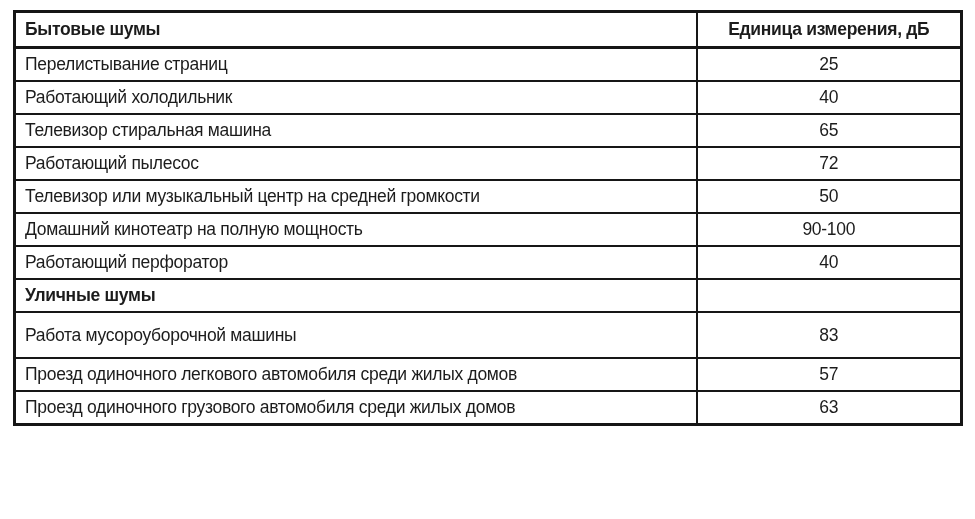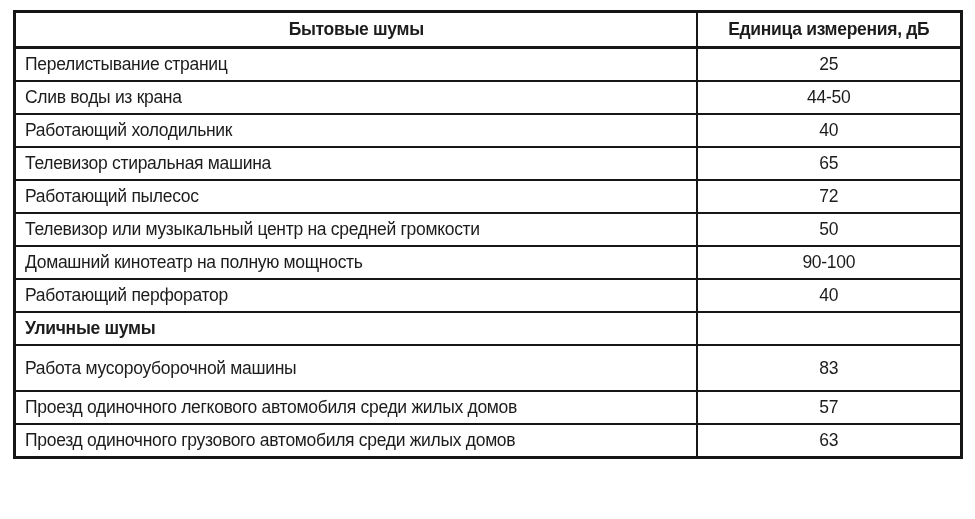--- a/index.html
+++ b/index.html
@@ -34,21 +34,20 @@
     font-size: 17.5px;
     letter-spacing: -0.3px;
     color: #1c1c1c;
     overflow: hidden;
     white-space: nowrap;
   }
   table.noise-table th {
     height: 29px;
     font-weight: bold;
     border-bottom-width: 3px;
-    text-align: center;
   }
   table.noise-table td {
     height: 27px;
   }
   th.label-cell, td.label-cell {
     text-align: left;
     padding: 2px 8px 2px 9px;
   }
   th.value-cell, td.value-cell {
     text-align: center;
@@ -75,24 +74,20 @@
     <thead>
       <tr>
         <th class="label-cell">Бытовые шумы</th>
         <th class="value-cell">Единица измерения, дБ</th>
       </tr>
     </thead>
     <tbody>
         <tr>
           <td class="label-cell">Перелистывание страниц</td>
           <td class="value-cell">25</td>
-        </tr>
-        <tr>
-          <td class="label-cell">Слив воды из крана</td>
-          <td class="value-cell">44-50</td>
         </tr>
         <tr>
           <td class="label-cell">Работающий холодильник</td>
           <td class="value-cell">40</td>
         </tr>
         <tr>
           <td class="label-cell">Телевизор стиральная машина</td>
           <td class="value-cell">65</td>
         </tr>
         <tr>

